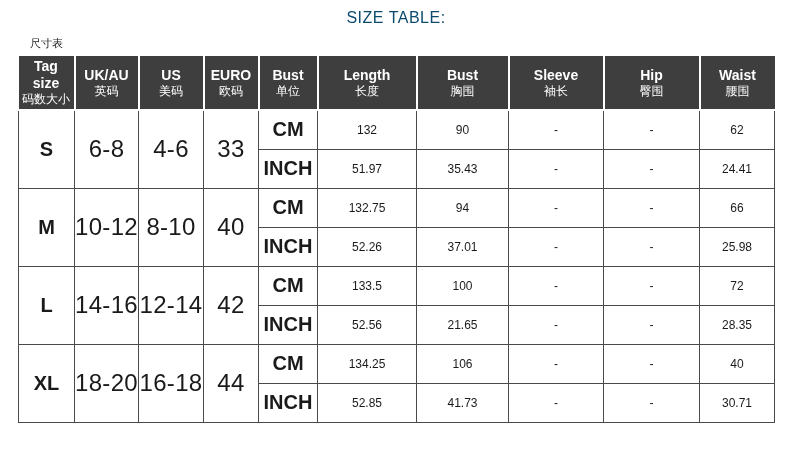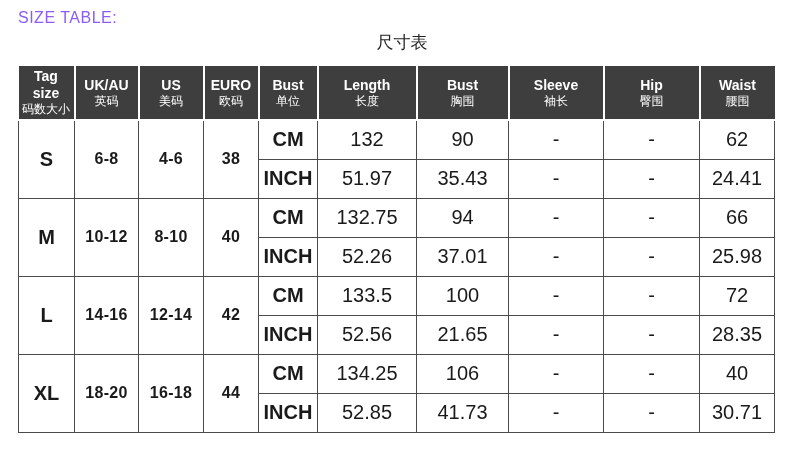--- a/index.html
+++ b/index.html
@@ -7,36 +7,36 @@
   body {
     width: 790px; height: 472px;
     background: #ffffff;
     font-family: "Liberation Sans", "DejaVu Sans", sans-serif;
     color: #1a1a1a;
     overflow: hidden;
   }
   .wrap { padding: 8px 16px 0 18px; }
   .title {
     font-size: 16px;
-    color: #8b5cf6;
+    color: #0c4a6e;
     letter-spacing: 0.5px;
     line-height: 20px;
+    text-align: center;
   }
   .subtitle {
-    font-size: 17px;
+    font-size: 11px;
     color: #222222;
     margin: 5px 0 0 12px;
     line-height: 20px;
-    text-align: center;
   }
   table.size-table {
     border-collapse: collapse;
     table-layout: fixed;
     width: 756px;
-    margin-top: 13px;
+    margin-top: 3px;
   }
   table.size-table th {
     background: #3e3e3e;
     color: #ffffff;
     border-left: 2px solid #eab308;
     border-right: 2px solid #ffffff;
     border-top: none;
     border-bottom: 2px solid #ffffff;
     height: 48px;
     padding: 2px 1px;
@@ -50,23 +50,23 @@
   .h-cn { font-size: 12px; line-height: 15px; }
   table.size-table td {
     border: 1px solid #4a4a4a;
     text-align: center;
     vertical-align: middle;
     height: 39px;
     padding: 0;
     background: #ffffff;
   }
   td.tag  { font-size: 20px; font-weight: bold; }
-  td.big  { font-size: 16px; font-weight: bold; letter-spacing: 0.3px; }
+  td.big  { font-size: 24px; font-weight: normal; letter-spacing: 0.3px; }
   td.unit { font-size: 20px; font-weight: bold; }
-  td.val  { font-size: 20px; }
+  td.val  { font-size: 12px; }
 </style>
 </head>
 <body>
 
 <div class="wrap">
   <div class="title">SIZE TABLE:</div>
   <div class="subtitle">尺寸表</div>
 
   <table class="size-table">
     <colgroup>
@@ -124,21 +124,21 @@
           <div class="h-cn">腰围</div>
         </th>
       </tr>
     </thead>
     <tbody>
 
       <tr>
         <td class="tag" rowspan="2">S</td>
         <td class="big" rowspan="2">6-8</td>
         <td class="big" rowspan="2">4-6</td>
-        <td class="big" rowspan="2">38</td>
+        <td class="big" rowspan="2">33</td>
         <td class="unit">CM</td>
         <td class="val">132</td>
         <td class="val">90</td>
         <td class="val">-</td>
         <td class="val">-</td>
         <td class="val">62</td>
       </tr>
       <tr>
         <td class="unit">INCH</td>
         <td class="val">51.97</td>

